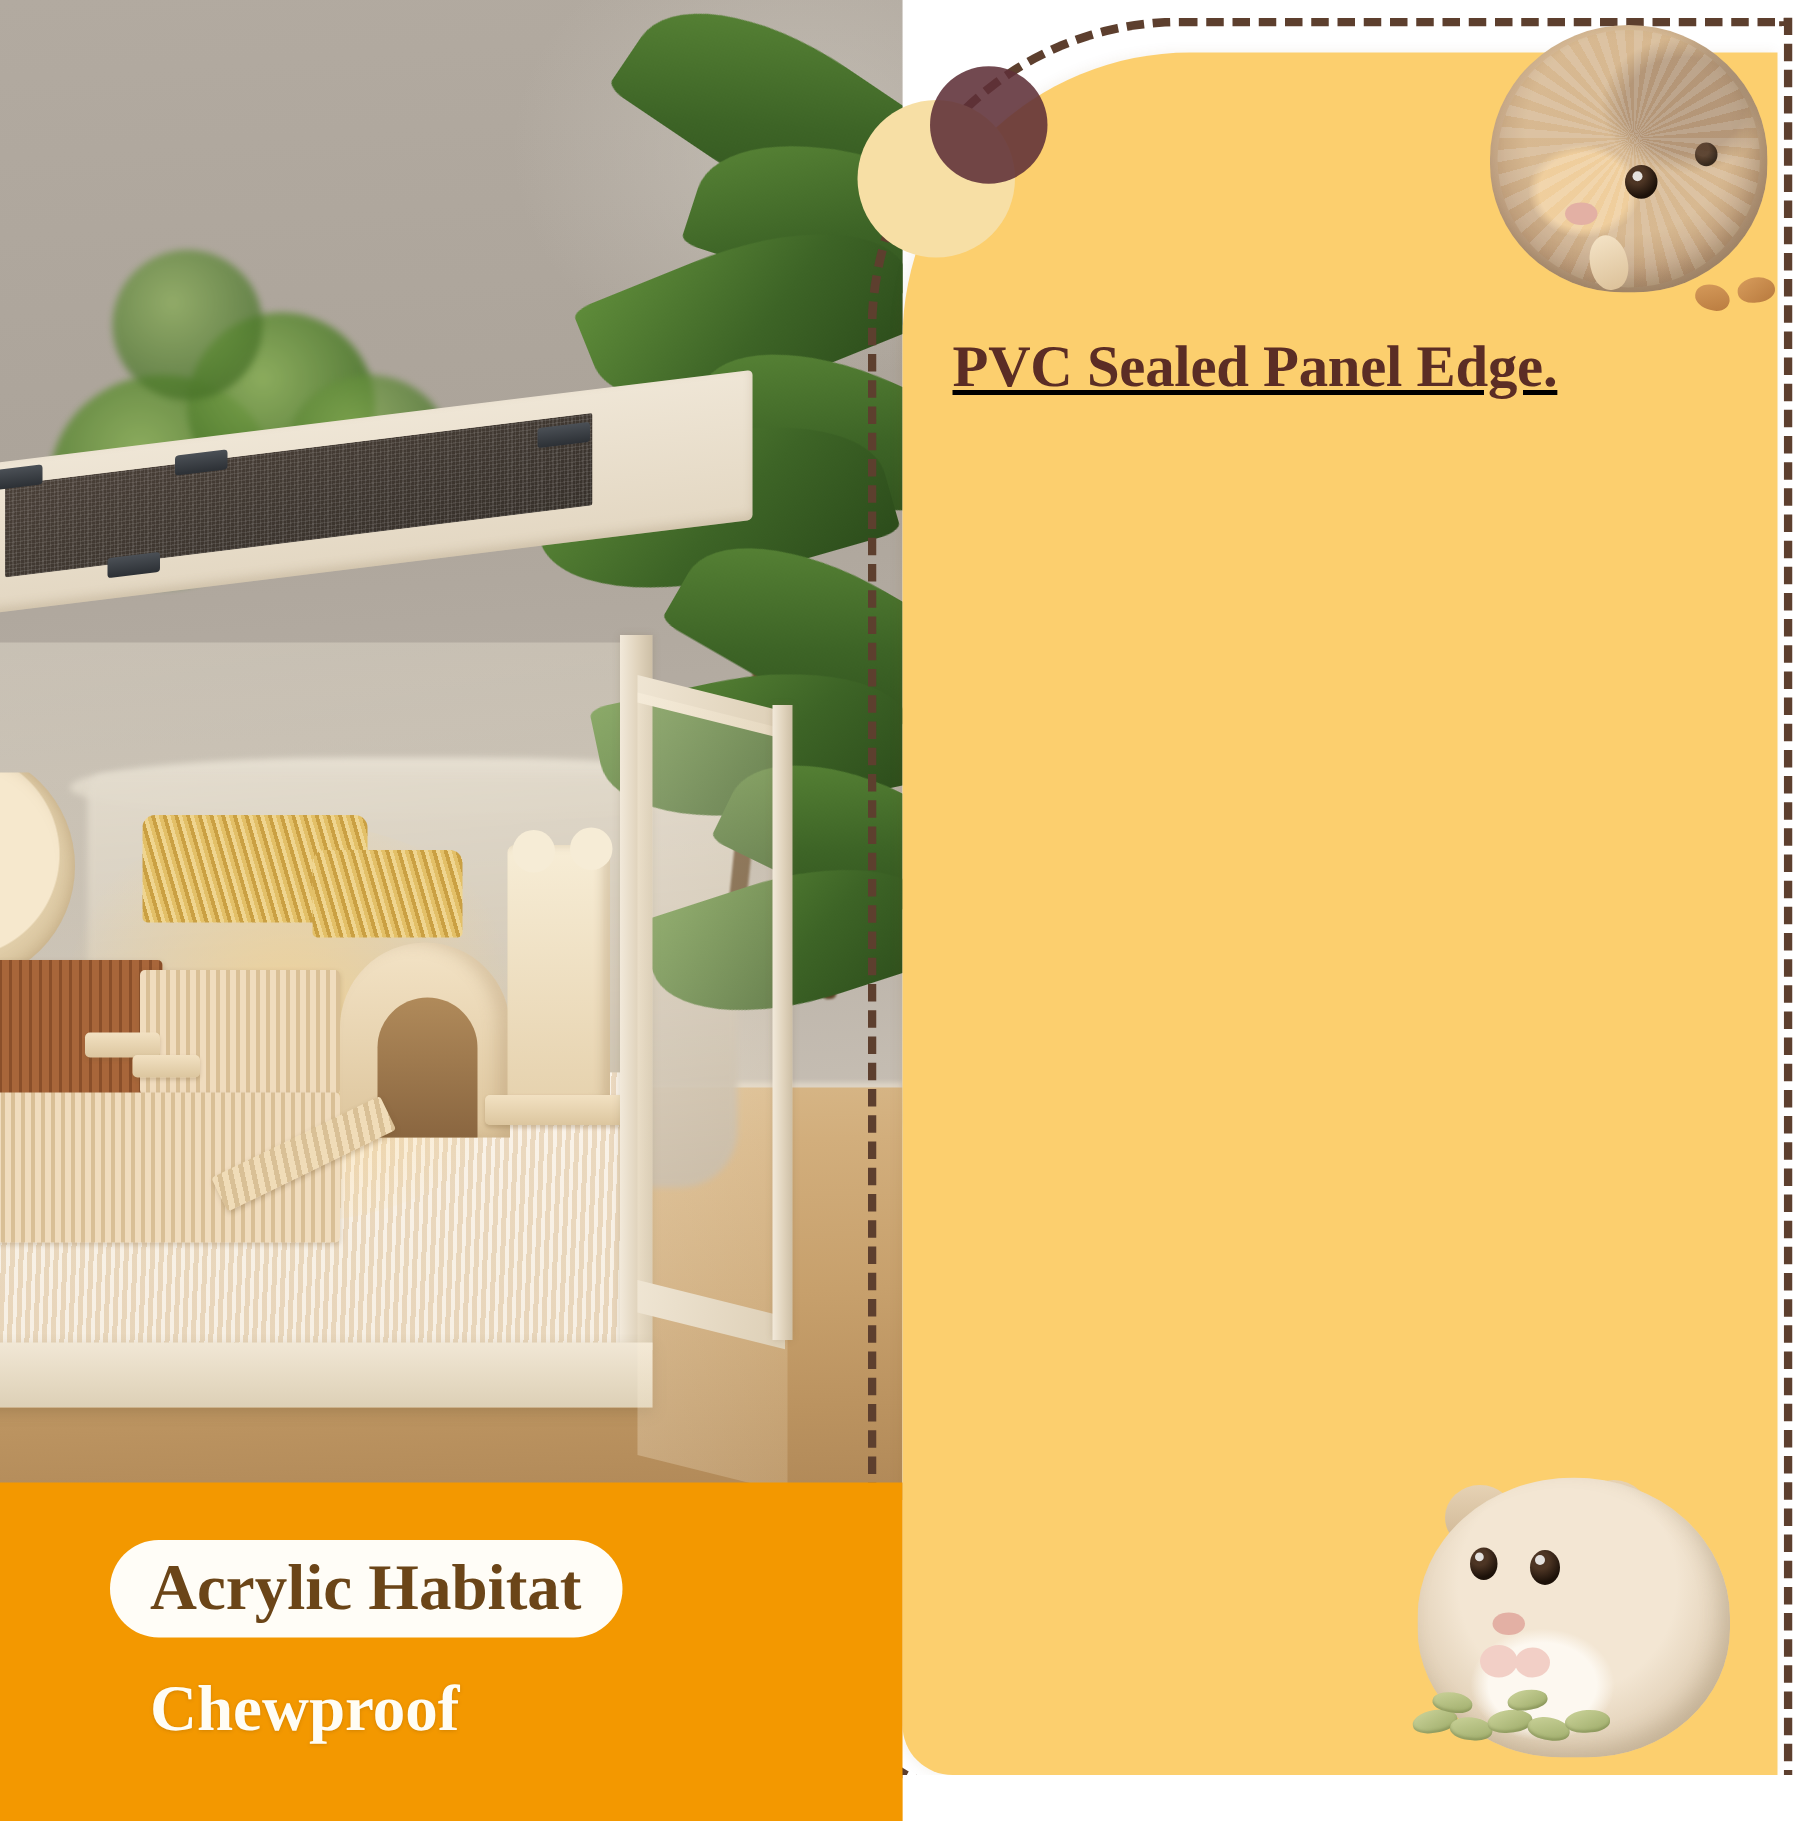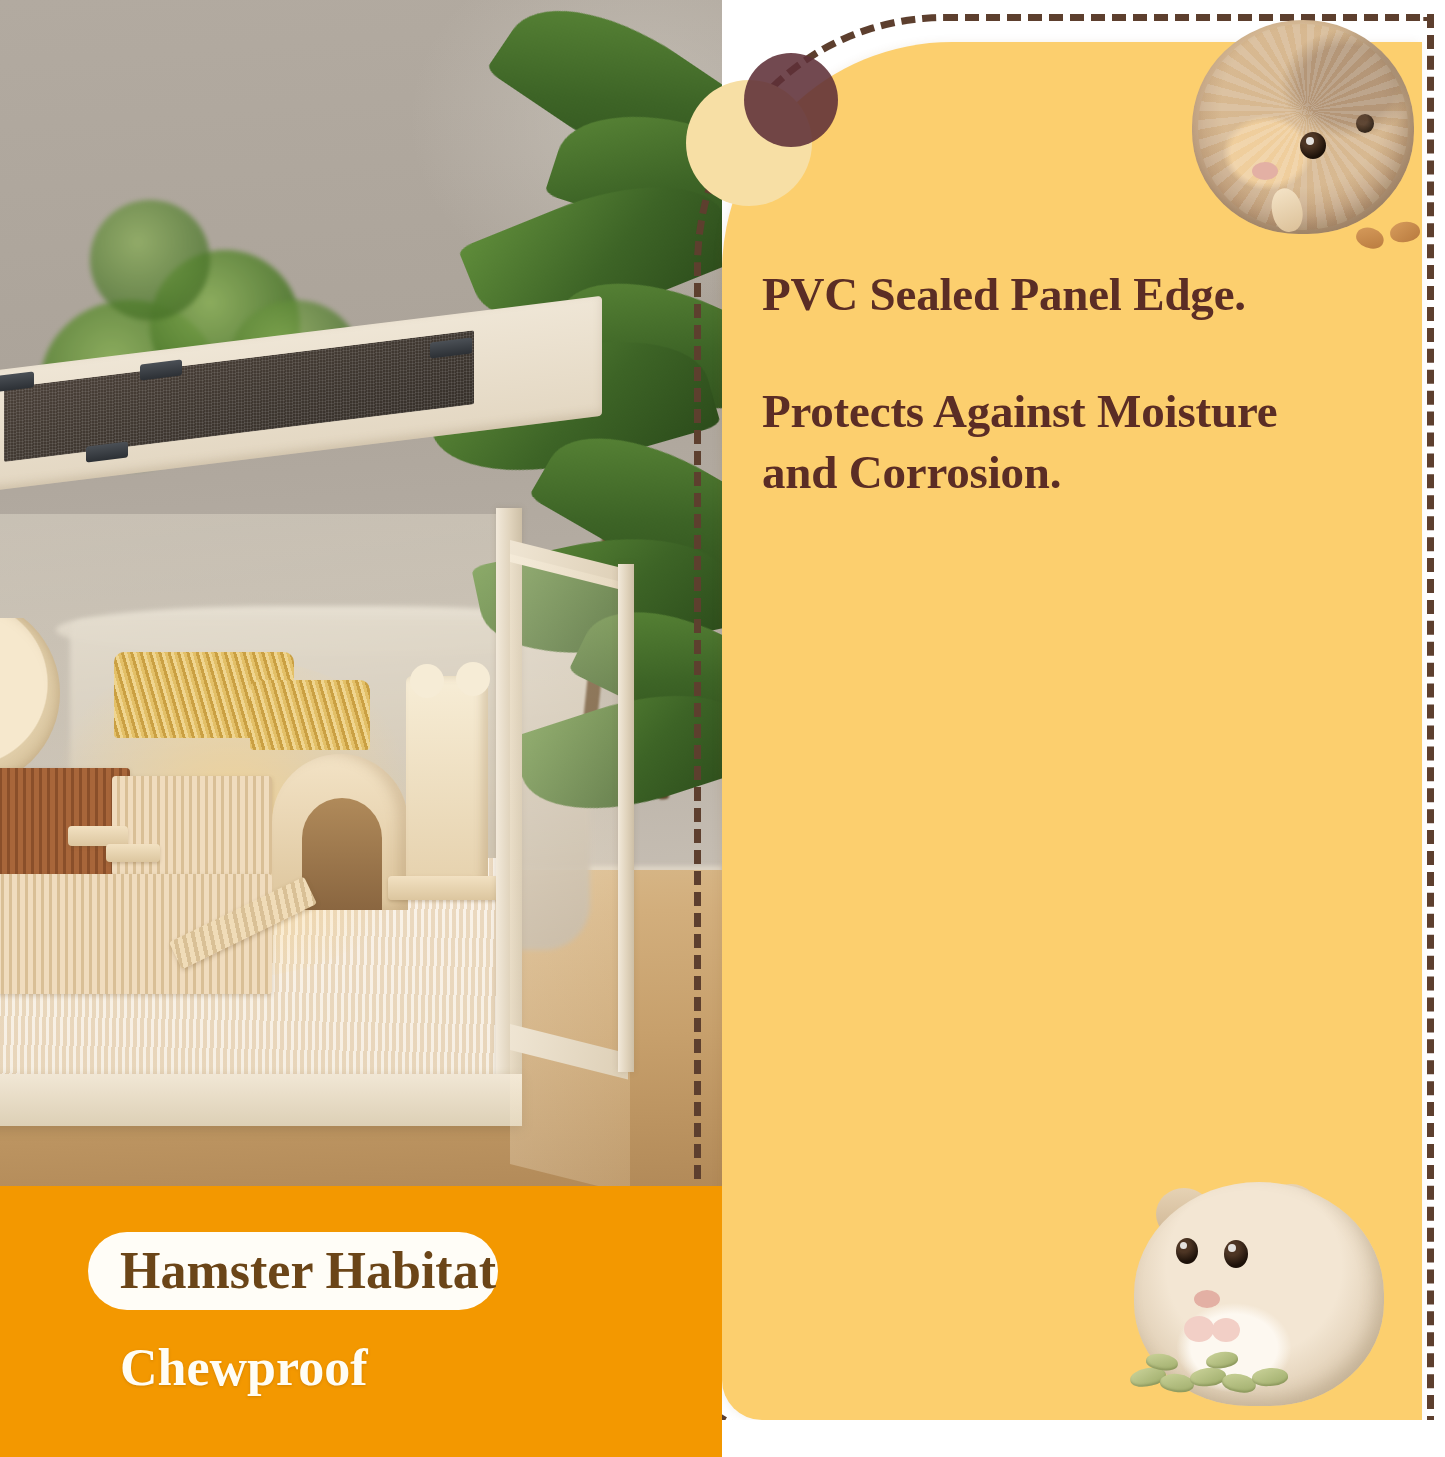--- a/index.html
+++ b/index.html
@@ -176,21 +176,21 @@
     position:absolute;left:686px;top:80px;width:126px;height:126px;
     border-radius:50%;background:#f7dfa5;
   }
   .deco-maroon{
     position:absolute;left:744px;top:53px;width:94px;height:94px;
     border-radius:50%;background:#5e3038;opacity:.88;
   }
 
   
   .feature-list{
-    position:absolute;left:762px;top:264px;width:660px;
+    position:absolute;left:762px;top:264px;width:660px;text-decoration:underline;
   }
   .feature{
     color:#5b2d25;
     font-family:"Liberation Serif",serif;
     font-weight:700;
     font-size:47px;
     line-height:1.30;
     letter-spacing:-0.2px;
     margin:0 0 56px 0;
     white-space:pre-line;
@@ -362,29 +362,27 @@
 
   <div class="amber-panel"></div>
   <div class="dashed-frame"></div>
 
   <div class="deco-cream"></div>
   <div class="deco-maroon"></div>
 
 
   <div class="feature-list">
     <p class="feature">PVC Sealed Panel Edge.</p>
-    <p class="feature">Protects Against Moisture
-and Corrosion.</p>
   </div>
 
   <div class="orange-band"></div>
   <div class="orange-band-right"></div>
   <div class="orange-band-under"></div>
   <div class="pill"></div>
-  <div class="brand-name">Hamster Habitat</div>
+  <div class="brand-name">Acrylic Habitat</div>
   <div class="brand-sub">Chewproof</div>
 
   <div class="hamster ham-top">
     <div class="fur"></div>
     <div class="fur-streak"></div>
     <div class="eye" style="left:112px;top:118px;width:26px;height:27px;"></div>
     <div class="eye-glint" style="left:118px;top:123px;width:8px;height:8px;"></div>
     <div class="eye" style="left:168px;top:100px;width:18px;height:19px;opacity:.85;"></div>
     <div class="nose" style="left:64px;top:148px;width:26px;height:18px;"></div>
     <div class="ham-seed" style="left:84px;top:174px;width:30px;height:44px;transform:rotate(-12deg);background:linear-gradient(170deg,#f4e3c6,#dcc199);"></div>

